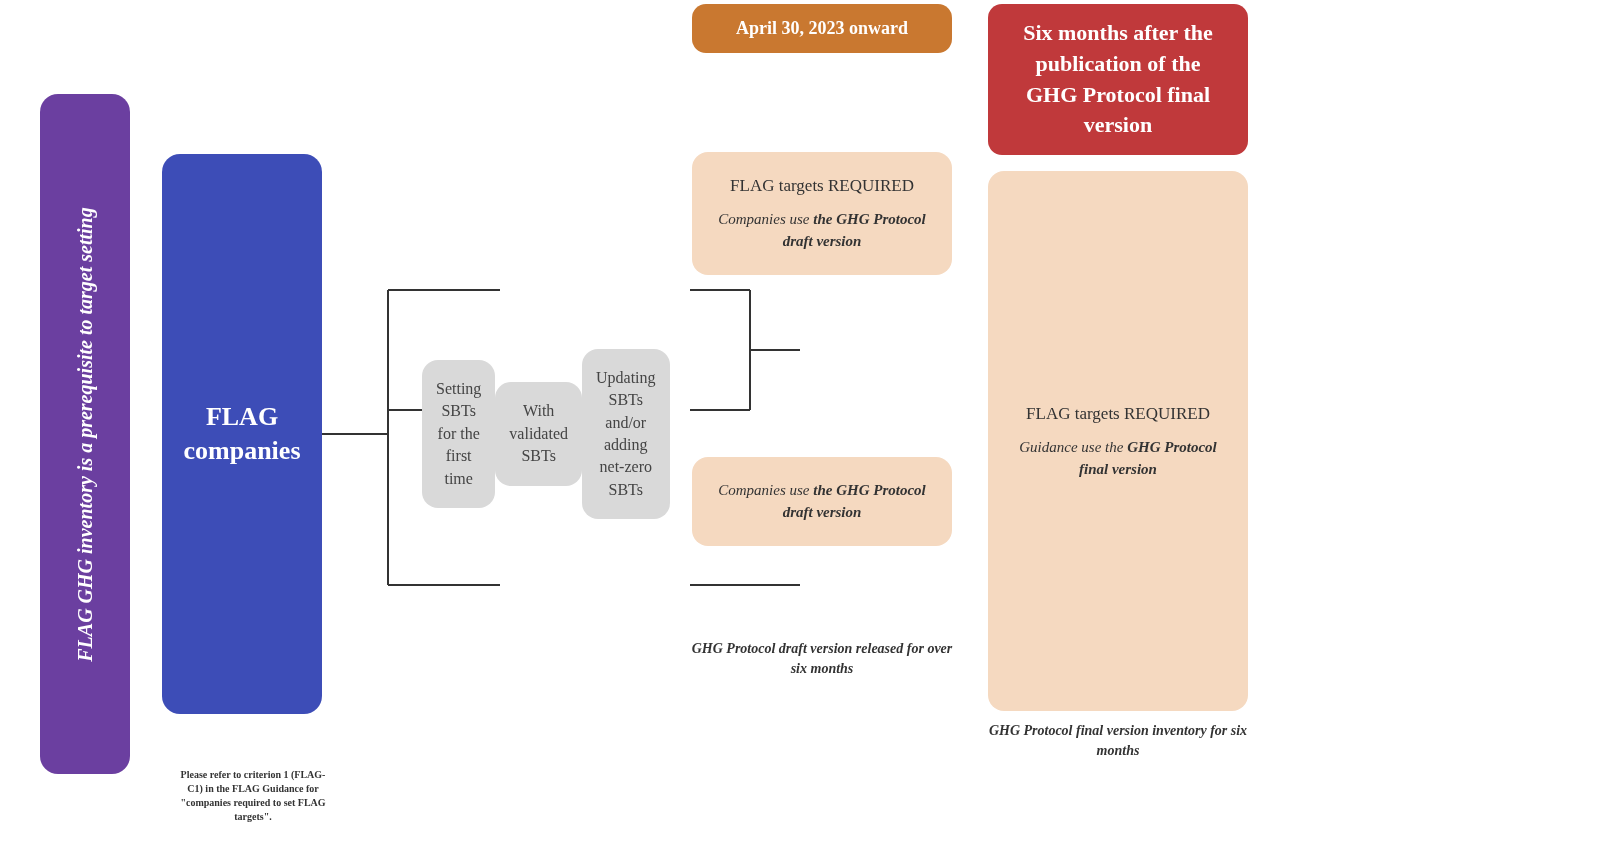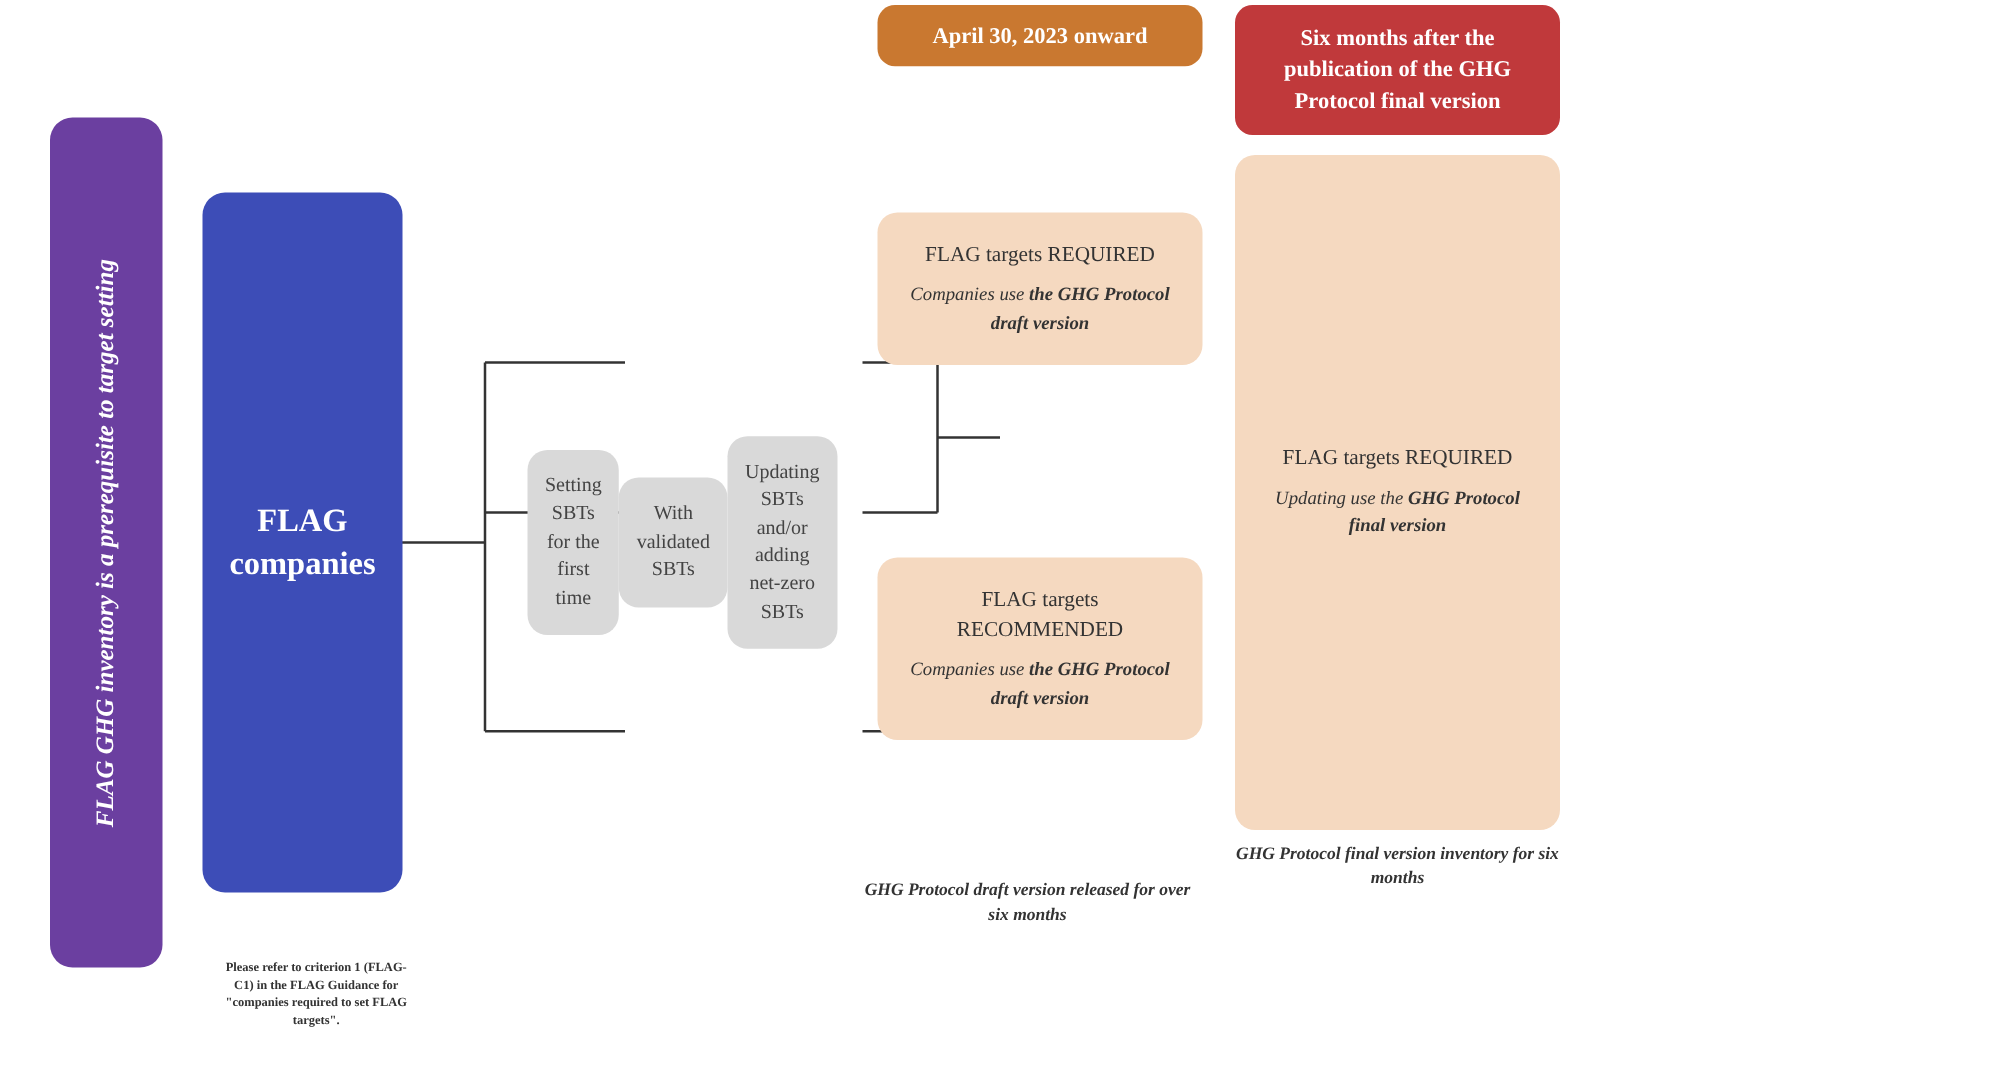--- a/index.html
+++ b/index.html
@@ -98,25 +98,24 @@
       color: #444;
       line-height: 1.4;
     }
 
     
     .col-april {
       width: 280px;
       height: 780px;
       display: flex;
       flex-direction: column;
-      align-items: flex-end;
+      align-items: center;
       flex-shrink: 0;
       position: relative;
       margin-top: -80px;
-      gap: 32px;
     }
     .header-april {
       width: 260px;
       background: #c97830;
       border-radius: 14px;
       padding: 14px 20px;
       text-align: center;
       color: #fff;
       font-size: 18px;
       font-weight: bold;
@@ -176,21 +175,21 @@
       margin-top: -80px;
       margin-left: 16px;
     }
     .header-sixmonths {
       width: 260px;
       background: #c0393b;
       border-radius: 14px;
       padding: 14px 20px;
       text-align: center;
       color: #fff;
-      font-size: 18px;
+      font-size: 22px;
       font-weight: bold;
       margin-bottom: 16px;
       line-height: 1.4;
     }
     .sixmonths-box {
       width: 260px;
       height: 540px;
       background: #f5d9c0;
       border-radius: 16px;
       padding: 22px 18px;
@@ -311,34 +310,33 @@
     <div class="col-april" style="position:relative; z-index:2;">
       <div class="header-april">April 30, 2023 onward</div>
       <div class="april-boxes">
         <div class="april-box">
           <div class="required-label">FLAG targets REQUIRED</div>
           <div class="use-label">
             <span>Companies use </span><strong>the GHG Protocol draft version</strong>
           </div>
         </div>
         <div class="april-box">
-          <div class="required-label">FLAG targets RECOMMENDED</div>
           <div class="use-label">
             <span>Companies use </span><strong>the GHG Protocol draft version</strong>
           </div>
         </div>
       </div>
       <div class="april-note">GHG Protocol draft version released for over six months</div>
     </div>
 
     <div class="col-sixmonths" style="position:relative; z-index:2;">
       <div class="header-sixmonths">Six months after the publication of the GHG Protocol final version</div>
       <div class="sixmonths-box">
         <div class="required-label">FLAG targets REQUIRED</div>
         <div class="use-label">
-          <span>Updating use the </span><strong>GHG Protocol final version</strong>
+          <span>Guidance use the </span><strong>GHG Protocol final version</strong>
         </div>
       </div>
       <div class="sixmonths-note">GHG Protocol final version inventory for six months</div>
     </div>
 
   </div>
 </div>
 
 </body></html>

